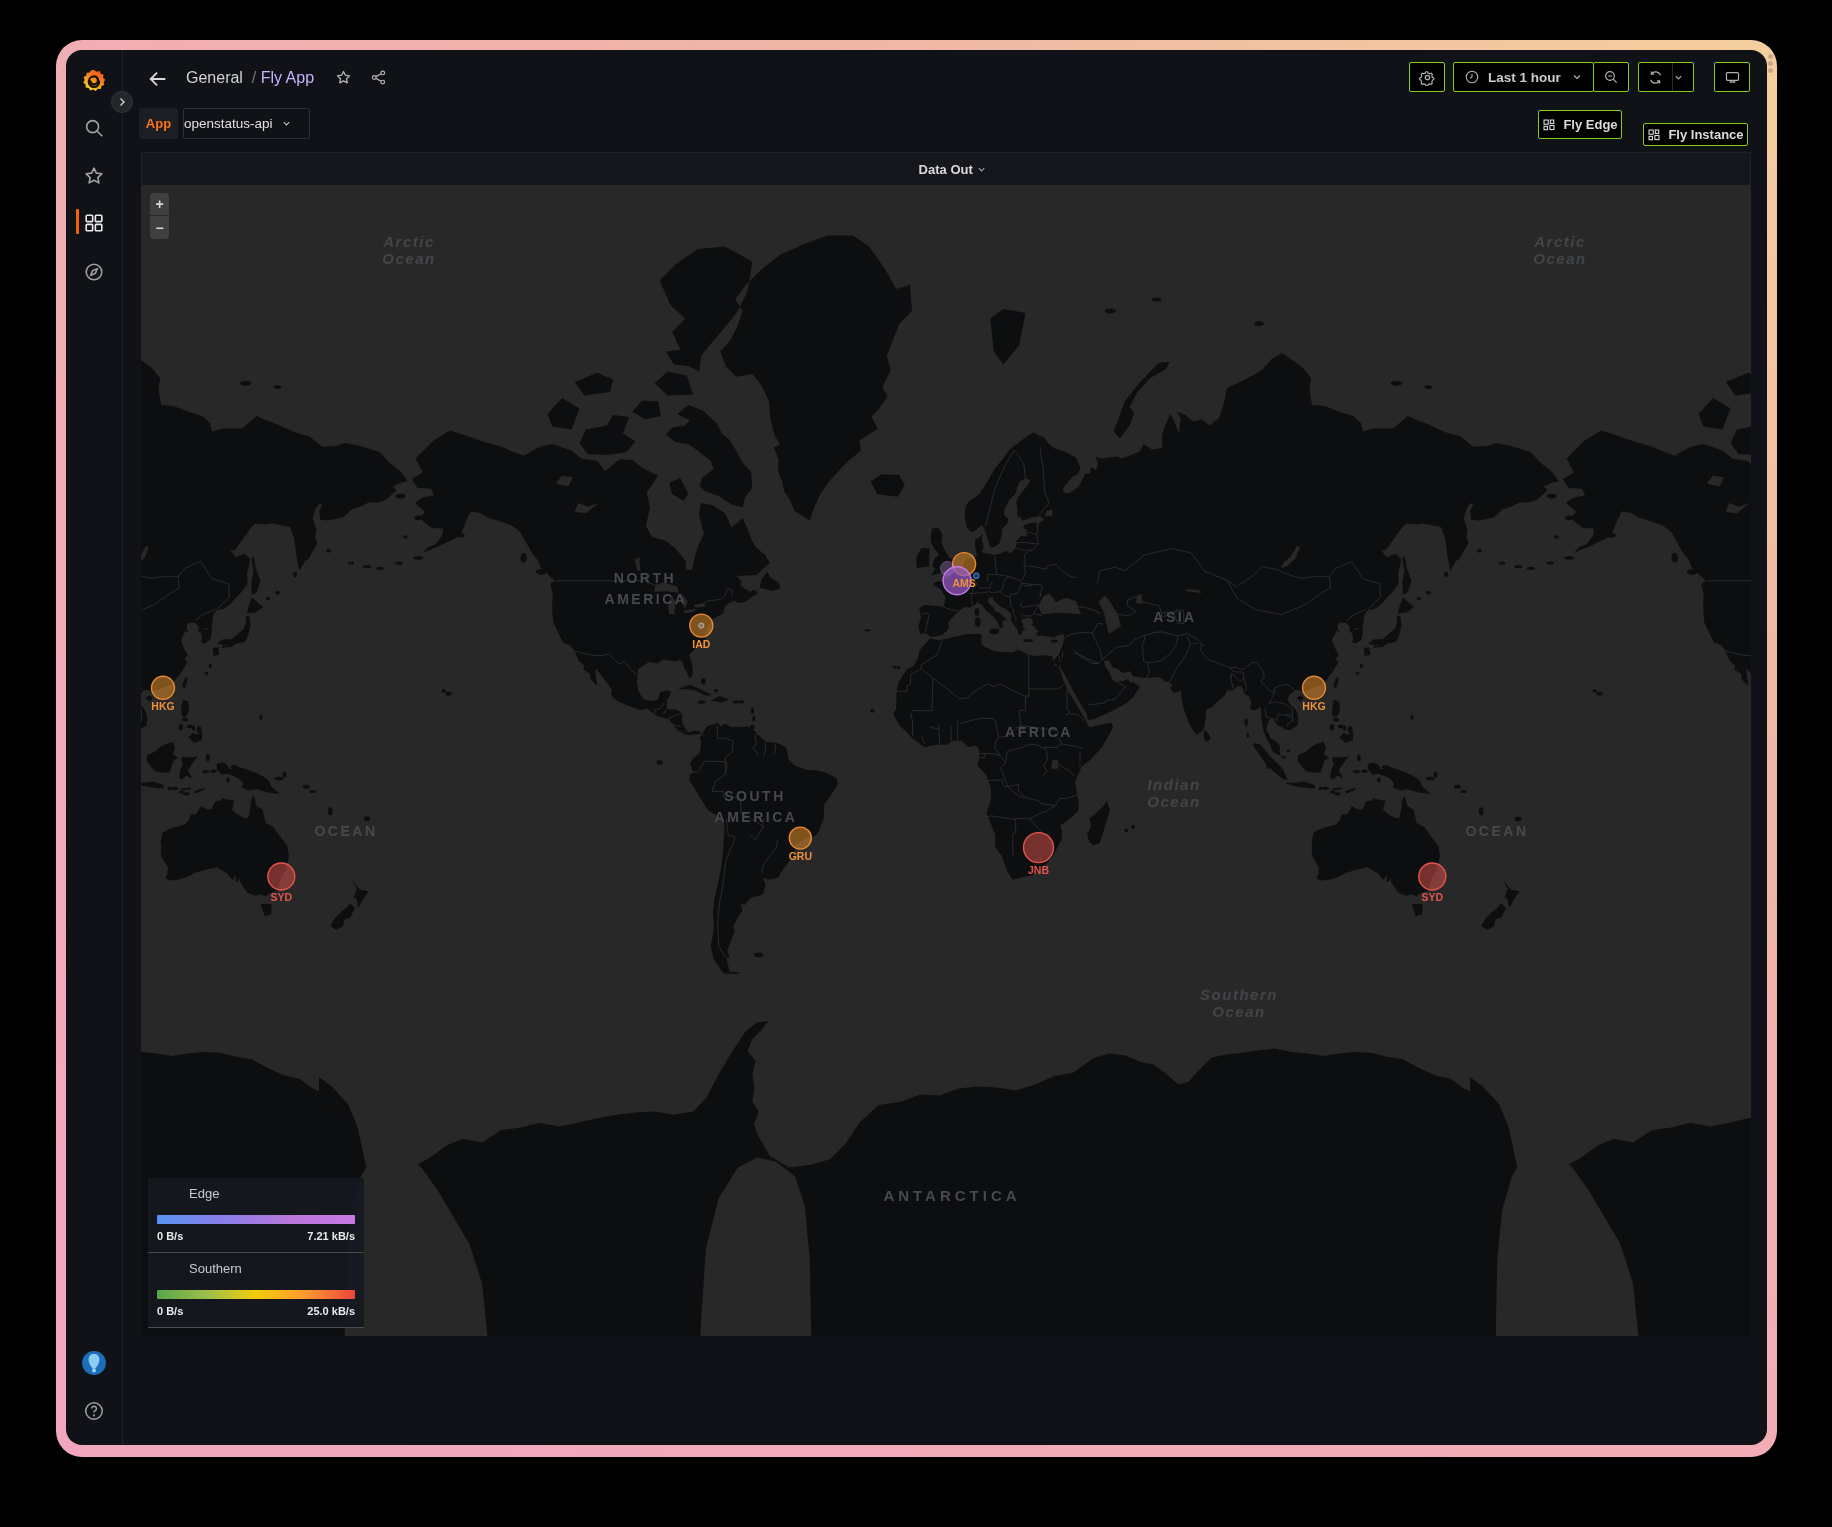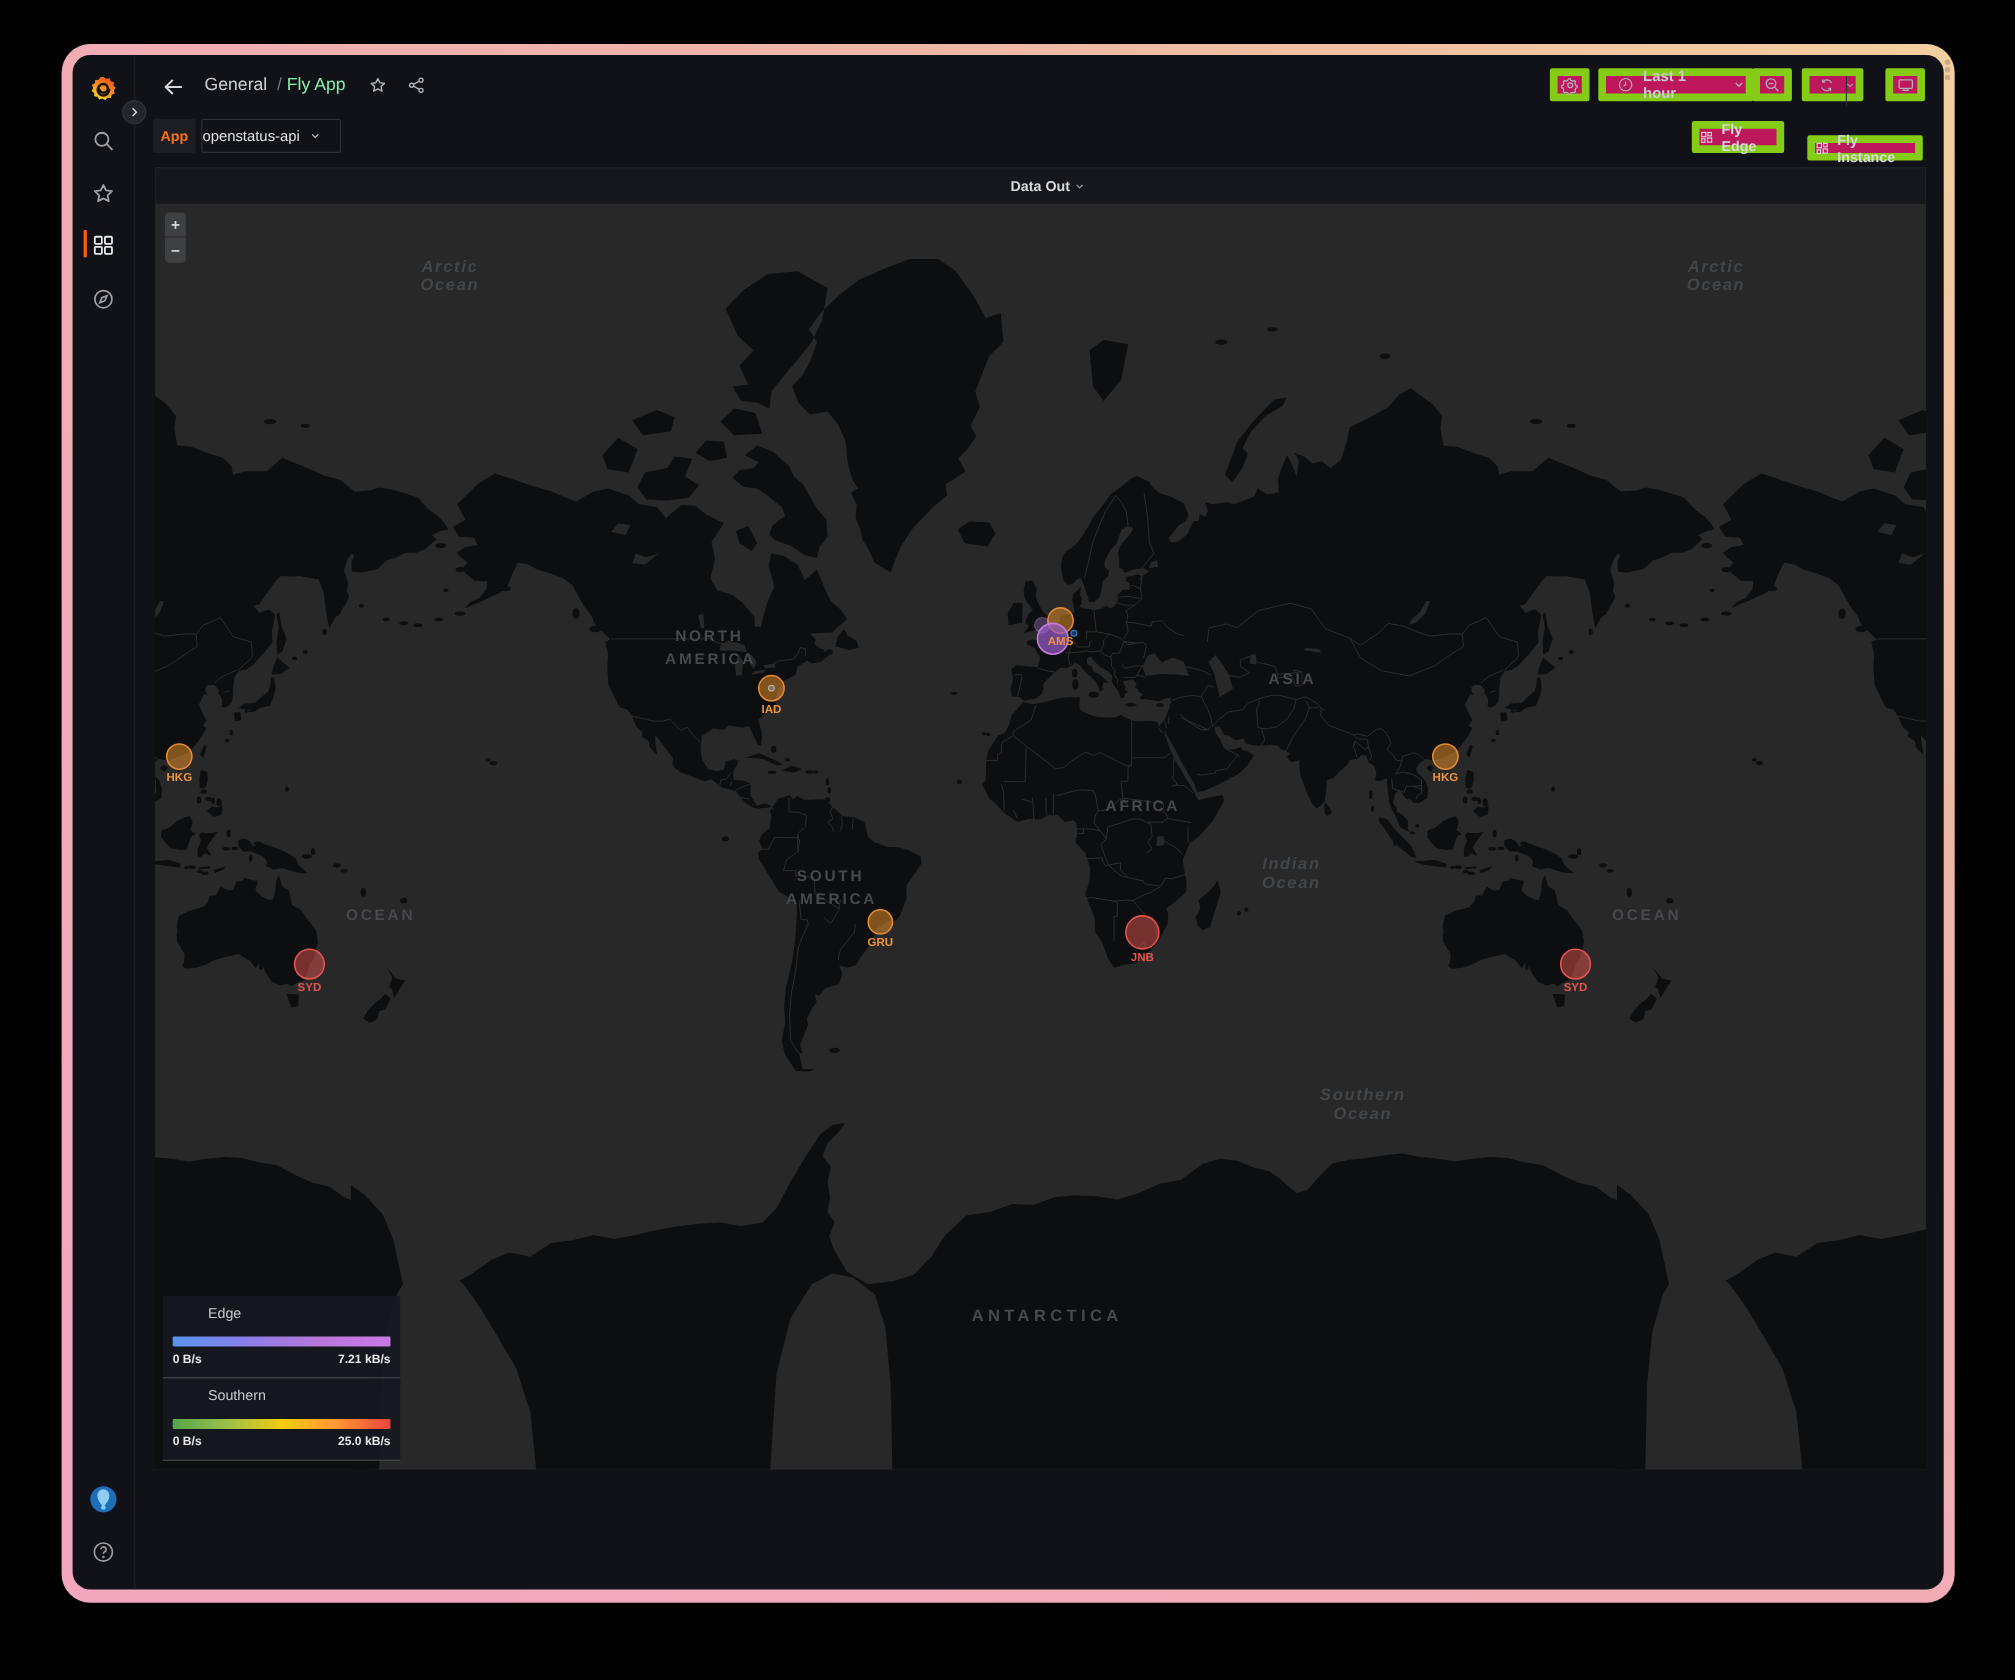--- a/index.html
+++ b/index.html
@@ -2,21 +2,21 @@
 <html><head><meta charset="utf-8"><style>
 * { margin:0; padding:0; box-sizing:border-box; }
 html,body { width:1832px; height:1527px; background:#000; font-family:"Liberation Sans",sans-serif; overflow:hidden; }
 #frame { position:absolute; left:56px; top:40px; width:1721px; height:1417px;
   border-radius:26px; background:radial-gradient(2250px 1780px at 100% 0%, #f4cf9e 0%, #efb6a6 42%, #f3a7be 100%); }
 #win { position:absolute; left:10px; top:10px; right:10px; bottom:12px; border-radius:16px;
   background:#111217; overflow:hidden; }
 .abs { position:absolute; }
 #sidebar { position:absolute; left:0; top:0; width:57px; height:100%; border-right:1px solid #1f2126; }
 .sicon { position:absolute; left:17px; width:22px; height:22px; }
-.btn { position:absolute; border:7px solid #84cc16; border-radius:2px; background:#be185d;
+.btn { position:absolute; border:1px solid #84cc16; border-radius:2px; background:#000000;
   color:#c9ccd1; font-size:13px; display:flex; align-items:center; justify-content:center; }
 #panel { position:absolute; left:75px; top:102px; width:1610px; height:1184px;
   background:#16171c; border:1px solid #202227; }
 #phead { position:absolute; top:0; left:0; right:0; height:33px; color:#d8d9dd; padding-left:14px;
   font-size:13px; font-weight:bold; display:flex; align-items:center; justify-content:center; }
 #legend { position:absolute; background:rgba(22,24,31,0.92); }
 .lsec { padding:8px 9px 10px 9px; }
 .ltitle { color:#c7c9ce; font-size:13px;margin-left:32px; }
 .lbar { height:9px; border-radius:1px; margin:14px 0 6px 0; }
 .lvals { display:flex; justify-content:space-between; color:#e8e9eb; font-size:11px; font-weight:bold; }
@@ -77,21 +77,21 @@
 
 <div class="abs" style="left:45px;top:41px;width:22px;height:22px;border-radius:50%;background:#24262c;border:1px solid #33353b;display:flex;align-items:center;justify-content:center">
   <svg width="12" height="12" viewBox="0 0 24 24" fill="none" stroke="#d8d9dd" stroke-width="2.6">
           <path d="M9 5 L16 12 L9 19"></path>
         </svg>
 </div>
 
 <svg class="abs ic" style="left:81px;top:18px" width="22" height="22" viewBox="0 0 24 24" fill="none" stroke="#d8d9dd" stroke-width="2">
         <path d="M20 12 H4.5 M11 5 L4 12 L11 19"></path>
       </svg>
-<div class="abs" style="left:120px;top:19px;font-size:16px;color:#d0d2d6">General&nbsp; <span style="color:#75777c">/</span> <span style="color:#86efac">Fly App</span></div>
+<div class="abs" style="left:120px;top:19px;font-size:16px;color:#d0d2d6">General&nbsp; <span style="color:#75777c">/</span> <span style="color:#c4b5fd">Fly App</span></div>
 <svg class="abs ic" style="left:269px;top:19px" width="17" height="17" viewBox="0 0 24 24" fill="none" stroke="#b4b6ba" stroke-width="1.8" stroke-linejoin="round">
         <path d="M12 3.5 L14.6 8.8 L20.5 9.6 L16.2 13.7 L17.3 19.5 L12 16.7 L6.7 19.5 L7.8 13.7 L3.5 9.6 L9.4 8.8 Z"></path>
       </svg>
 <svg class="abs ic" style="left:304px;top:19px" width="17" height="17" viewBox="0 0 24 24" fill="none" stroke="#b4b6ba" stroke-width="1.7">
         <circle cx="18" cy="5.5" r="2.6"></circle>
         <circle cx="6" cy="12" r="2.6"></circle>
         <circle cx="18" cy="18.5" r="2.6"></circle>
         <line x1="8.3" y1="10.8" x2="15.7" y2="6.7"></line>
         <line x1="8.3" y1="13.2" x2="15.7" y2="17.3"></line>
       </svg>

